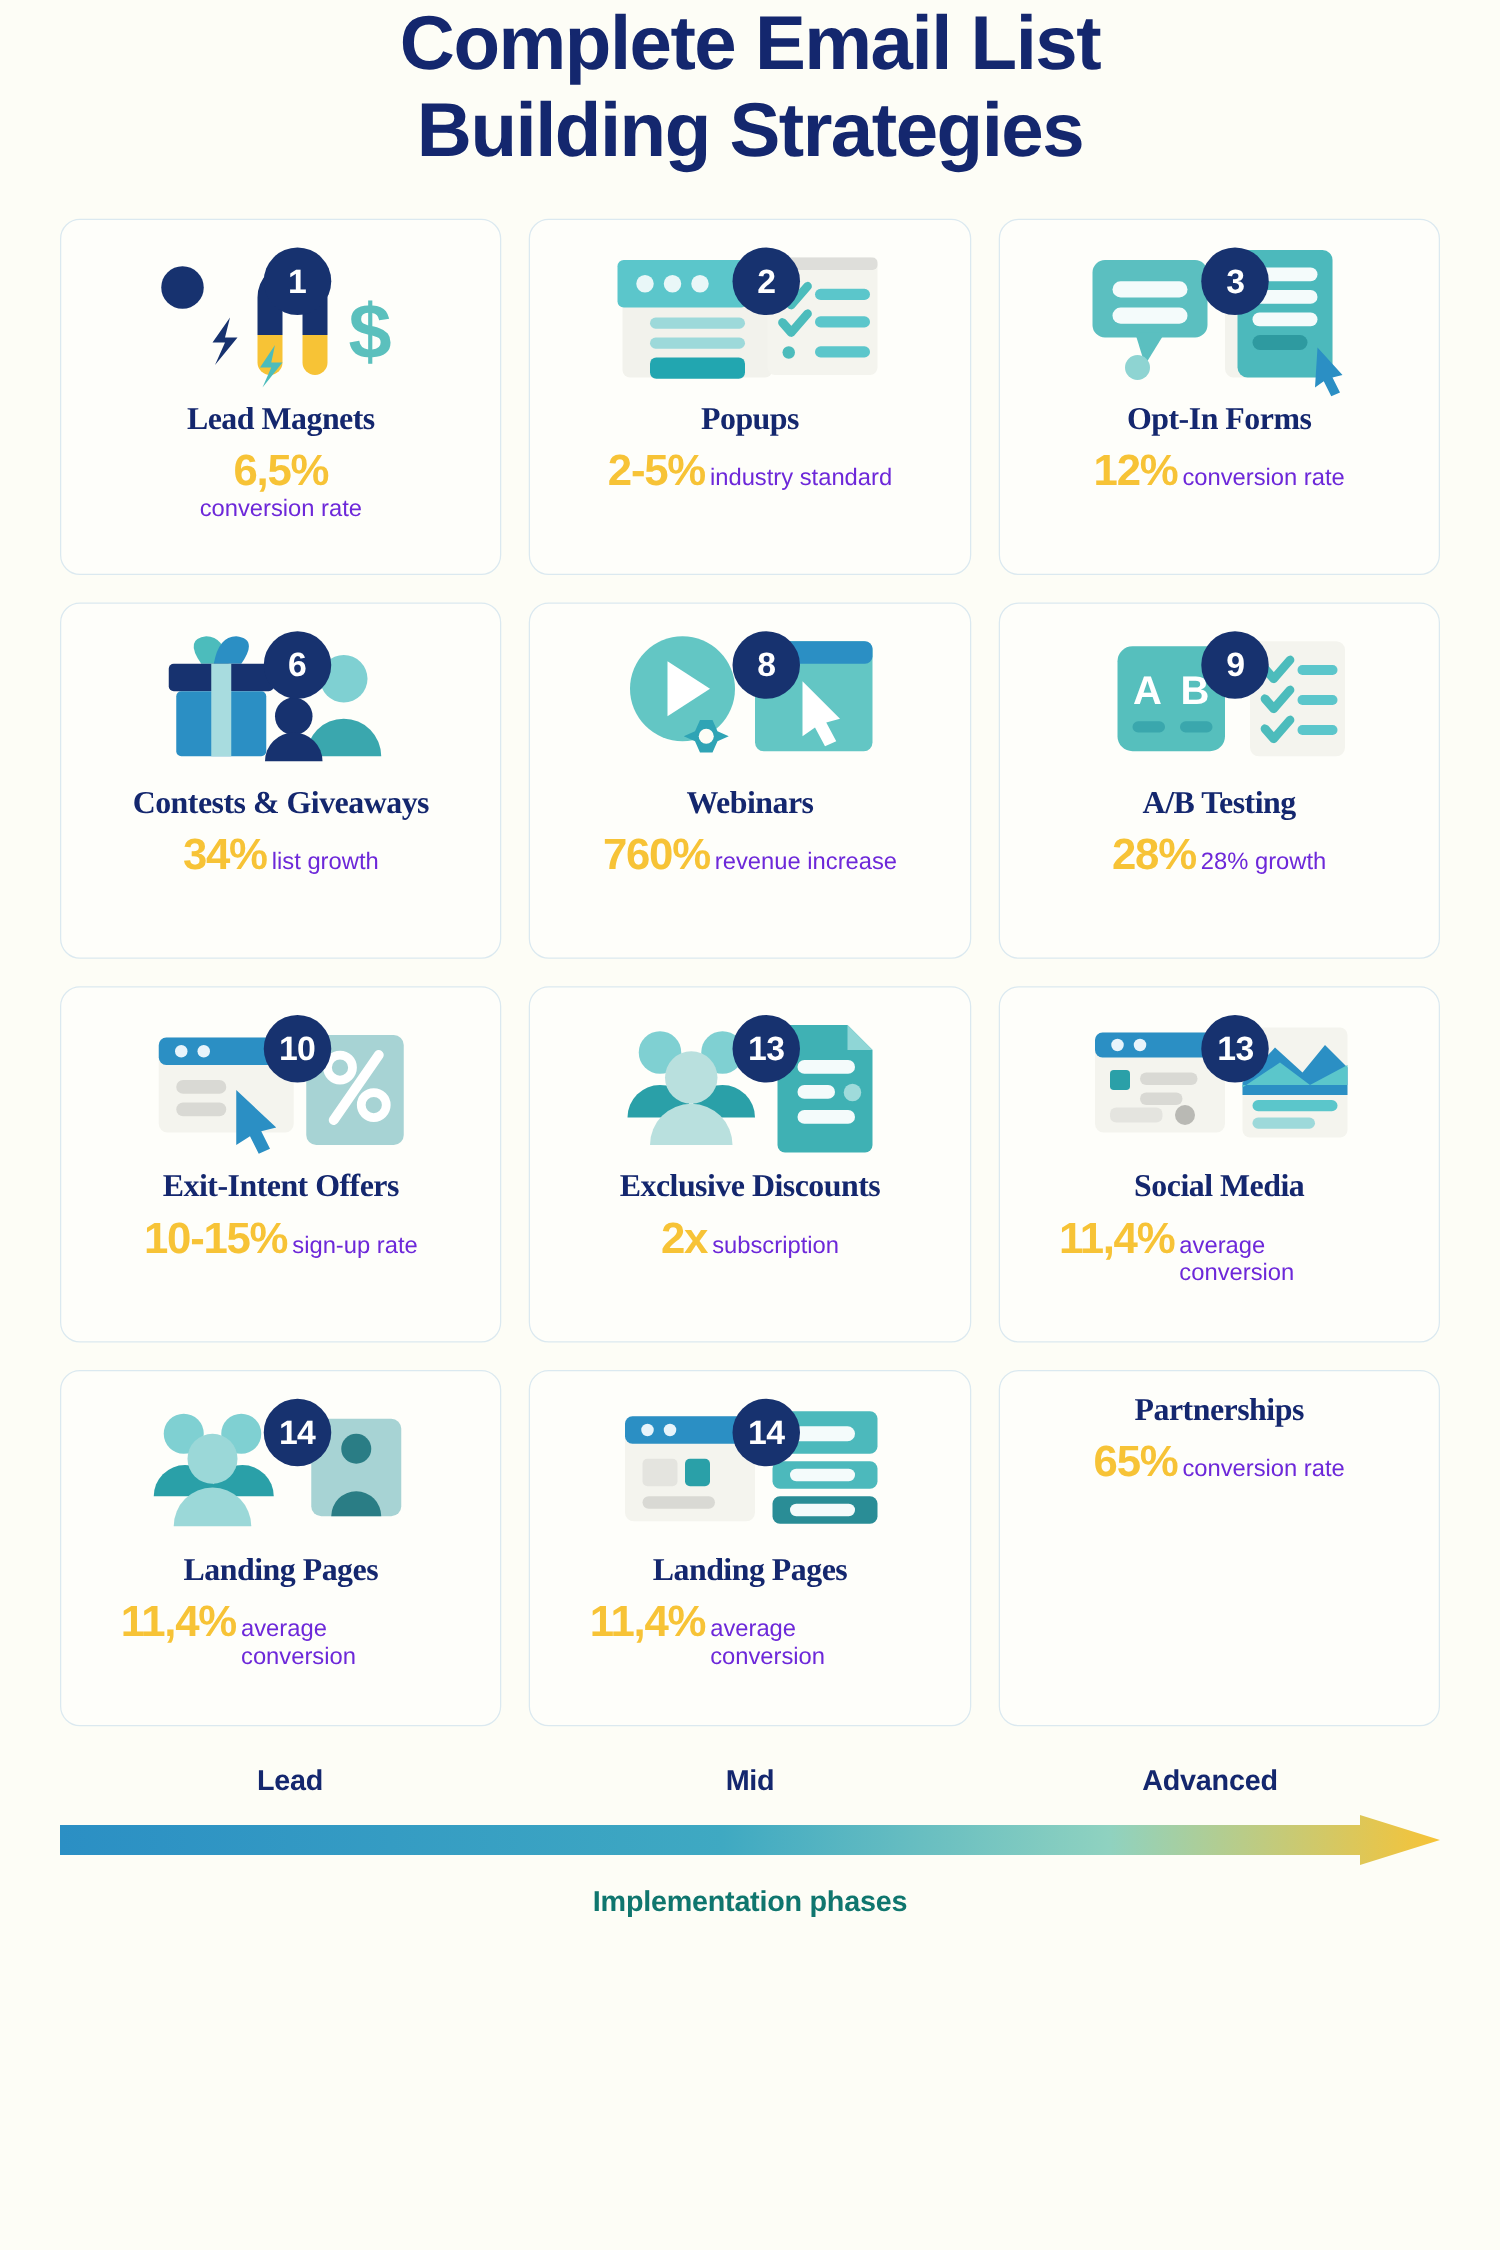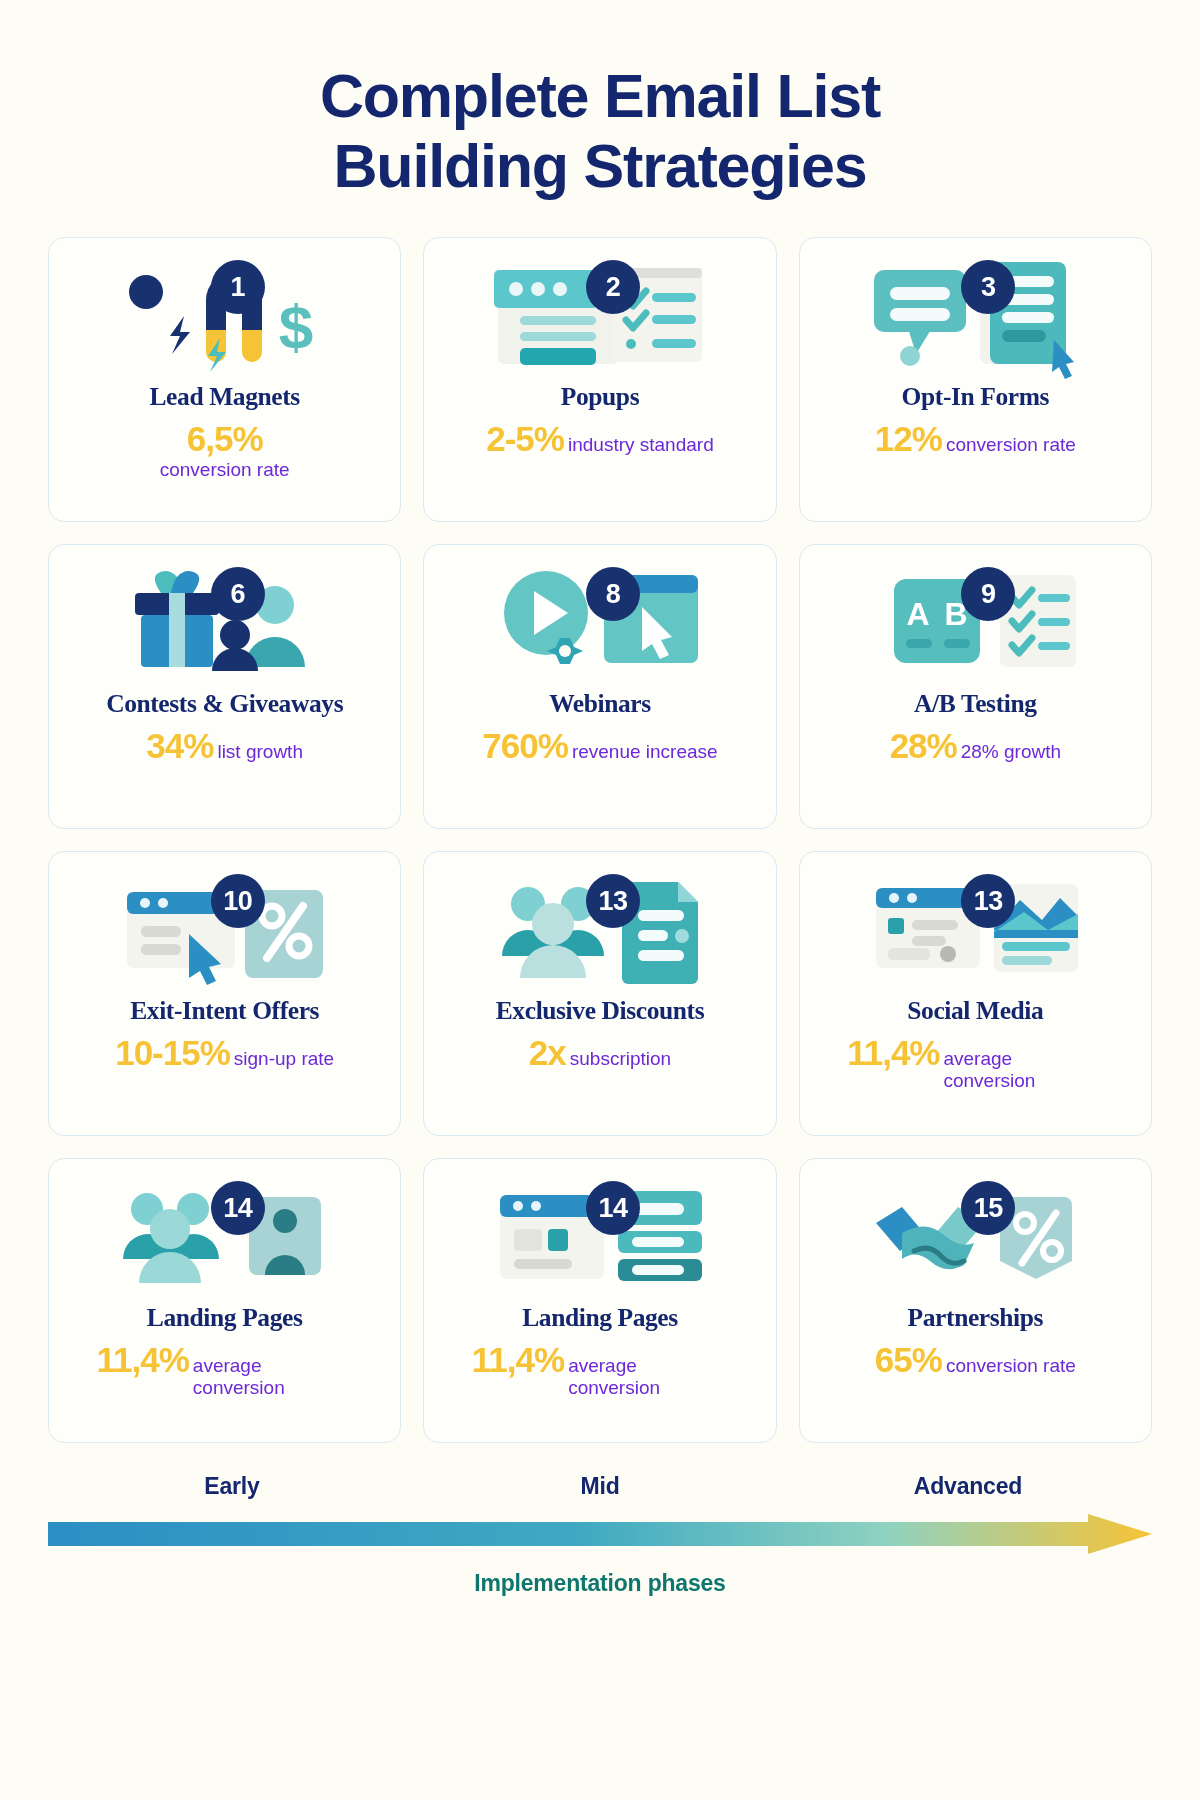--- a/index.html
+++ b/index.html
@@ -13,21 +13,20 @@
   .page { position:relative; width:1200px; height:1800px; padding:0 48px; }
 
   
   .title {
     text-align:center;
     font-size:61px;
     line-height:1.14;
     font-weight:bold;
     letter-spacing:-1.2px;
     color:#14276e;
-    padding-top:62px;
   }
   .title .l2 { display:block; }
 
   
   .grid {
     margin-top:36px;
     display:grid;
     grid-template-columns:repeat(3, 1fr);
     gap:22px;
   }
@@ -403,44 +402,31 @@
         <div class="badge">14</div>
       </div>
       <div class="cardtitle">Landing Pages</div>
       <div class="statrow">
         <span class="statnum">11,4%</span>
         <span class="statlabel">average conversion</span>
       </div>
     </div>
 
     <div class="card">
-      <div class="iconwrap">
-        <svg width="215" height="120" viewBox="0 0 215 120">
-          <path d="M8 46 l26 -16 22 26 -24 18 Z" fill="#2b8fc4"></path>
-          <path d="M116 46 l-26 -16 -22 26 24 18 Z" fill="#79c9cb"></path>
-          <path d="M34 56 q24 -14 42 2 q16 14 30 8 l-10 22 q-18 10 -34 -4 q-14 -12 -28 -2 Z" fill="#4eb3bb"></path>
-          <path d="M46 74 q16 -8 28 6 q10 10 22 4" stroke="#2a7d85" stroke-width="5" fill="none" stroke-linecap="round"></path>
-          <path d="M140 20 h56 a8 8 0 0 1 8 8 v56 l-36 18 -36 -18 v-56 a8 8 0 0 1 8 -8 Z" fill="#a7d3d4"></path>
-          <circle cx="157" cy="46" r="9" fill="none" stroke="#ffffff" stroke-width="6"></circle>
-          <circle cx="184" cy="74" r="9" fill="none" stroke="#ffffff" stroke-width="6"></circle>
-          <path d="M188 36 L154 86" stroke="#ffffff" stroke-width="7" stroke-linecap="round"></path>
-        </svg>
-        <div class="badge">15</div>
-      </div>
       <div class="cardtitle">Partnerships</div>
       <div class="statrow">
         <span class="statnum">65%</span>
         <span class="statlabel">conversion rate</span>
       </div>
     </div>
 
   </div>
 
   <div class="phases">
-    <div class="phase">Early</div>
+    <div class="phase">Lead</div>
     <div class="phase">Mid</div>
     <div class="phase">Advanced</div>
   </div>
 
   <div class="arrowwrap">
     <svg width="1104" height="40" viewBox="0 0 1104 40">
       <defs>
         <linearGradient id="arrowgrad" x1="0" y1="0" x2="1" y2="0">
           <stop offset="0%" stop-color="#2b8fc4"></stop>
           <stop offset="48%" stop-color="#3fa9c2"></stop>

